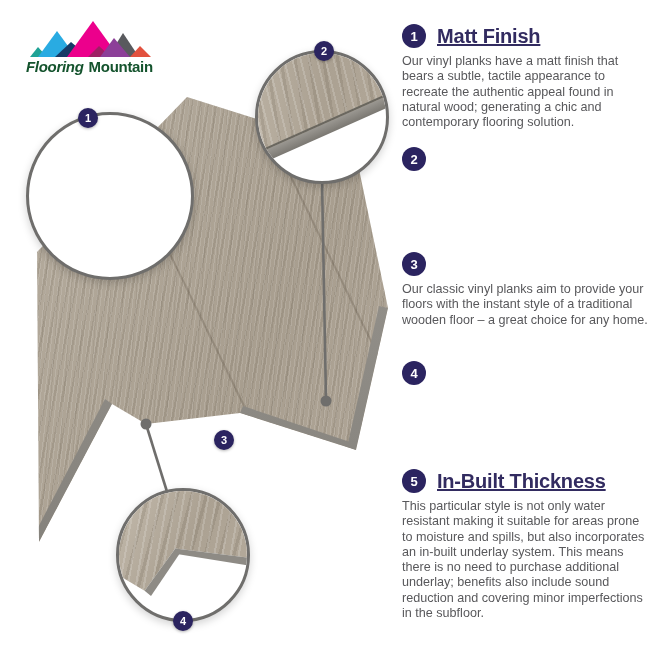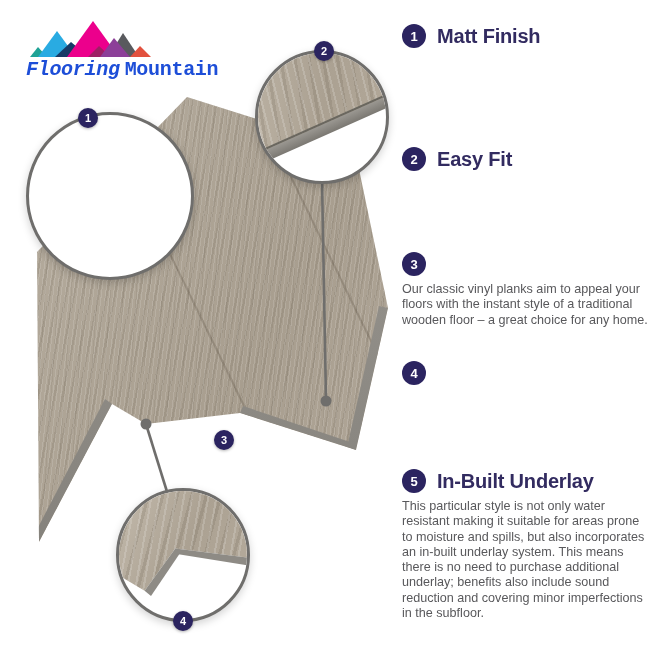--- a/index.html
+++ b/index.html
@@ -4,21 +4,21 @@
 <style>
   html,body{margin:0;padding:0;background:#fff;}
   #canvas{
     position:relative;width:650px;height:650px;background:#ffffff;overflow:hidden;
     font-family:"Liberation Sans", sans-serif;
   }
 
   
   .logo{position:absolute;left:26px;top:14px;width:140px;}
   .logo svg{display:block;}
-  .logo-text{margin-top:-2px;font-size:20px;font-weight:bold;color:#1d4ed8;letter-spacing:-0.3px;white-space:nowrap;font-family:Liberation Mono, monospace;}
+  .logo-text{margin-top:-2px;font-size:15px;font-weight:bold;color:#14532d;letter-spacing:-0.3px;white-space:nowrap;}
   .logo-text .it{font-style:italic;margin-right:5px;}
 
   
   .wood-fine{
     background:
       repeating-linear-gradient(97deg, rgba(255,255,255,.13) 0 1px, rgba(0,0,0,0) 1px 4px),
       repeating-linear-gradient(101deg, rgba(92,82,66,.14) 0 2px, rgba(0,0,0,0) 2px 8px),
       repeating-linear-gradient(94deg, rgba(60,52,40,.08) 0 1px, rgba(0,0,0,0) 1px 13px),
       linear-gradient(118deg,#b9b0a2,#a89e8f 45%,#b3a99b 72%,#9e9486);
   }
@@ -74,21 +74,21 @@
   .leader-overlay{position:absolute;inset:0;z-index:2;pointer-events:none;}
   .zoom-circle{z-index:3;}
   .photo{z-index:1;}
 
   
   .feature{position:absolute;left:402px;width:246px;}
   #f1{top:24px;} #f2{top:147px;} #f3{top:252px;} #f4{top:361px;} #f5{top:469px;}
   .f-head{display:flex;align-items:center;gap:11px;}
   .f-badge{width:24px;height:24px;border-radius:50%;background:#2b2460;color:#fff;flex:0 0 24px;
     font-size:13px;font-weight:bold;display:flex;align-items:center;justify-content:center;}
-  .f-title{font-size:20px;font-weight:bold;color:#322b60;letter-spacing:-0.2px;}
+  .f-title{font-size:20px;font-weight:bold;color:#322b60;letter-spacing:-0.2px;text-decoration:underline;}
   .f-desc{margin-top:6px;font-size:12.6px;line-height:15.3px;color:#58585b;}
 </style>
 </head>
 <body>
 
 <div id="canvas">
 
   <div class="logo">
     <svg width="128" height="46" viewBox="0 0 128 46">
       <polygon points="12,33 21,43 4,43" fill="#1fa396"></polygon>
@@ -137,43 +137,43 @@
   <div class="photo-badge" id="pb1">1</div>
   <div class="photo-badge" id="pb2">2</div>
   <div class="photo-badge" id="pb3">3</div>
   <div class="photo-badge" id="pb4">4</div>
 
   <div class="feature" id="f1">
     <div class="f-head">
       <div class="f-badge">1</div>
       <div class="f-title">Matt Finish</div>
     </div>
+    <div class="f-desc">Our vinyl planks have a matt finish that bears a subtle, tactile appearance to recreate the authentic appeal found in natural wood; generating a chic and contemporary flooring solution.</div>
   </div>
 
   <div class="feature" id="f2">
     <div class="f-head">
       <div class="f-badge">2</div>
-      <div class="f-title">Easy Fit</div>
     </div>
   </div>
 
   <div class="feature" id="f3">
     <div class="f-head">
       <div class="f-badge">3</div>
     </div>
-    <div class="f-desc">Our classic vinyl planks aim to appeal your floors with the instant style of a traditional wooden floor – a great choice for any home.</div>
+    <div class="f-desc">Our classic vinyl planks aim to provide your floors with the instant style of a traditional wooden floor – a great choice for any home.</div>
   </div>
 
   <div class="feature" id="f4">
     <div class="f-head">
       <div class="f-badge">4</div>
     </div>
   </div>
 
   <div class="feature" id="f5">
     <div class="f-head">
       <div class="f-badge">5</div>
-      <div class="f-title">In-Built Underlay</div>
+      <div class="f-title">In-Built Thickness</div>
     </div>
     <div class="f-desc">This particular style is not only water resistant making it suitable for areas prone to moisture and spills, but also incorporates an in-built underlay system. This means there is no need to purchase additional underlay; benefits also include sound reduction and covering minor imperfections in the subfloor.</div>
   </div>
 
 </div>
 
 </body></html>

